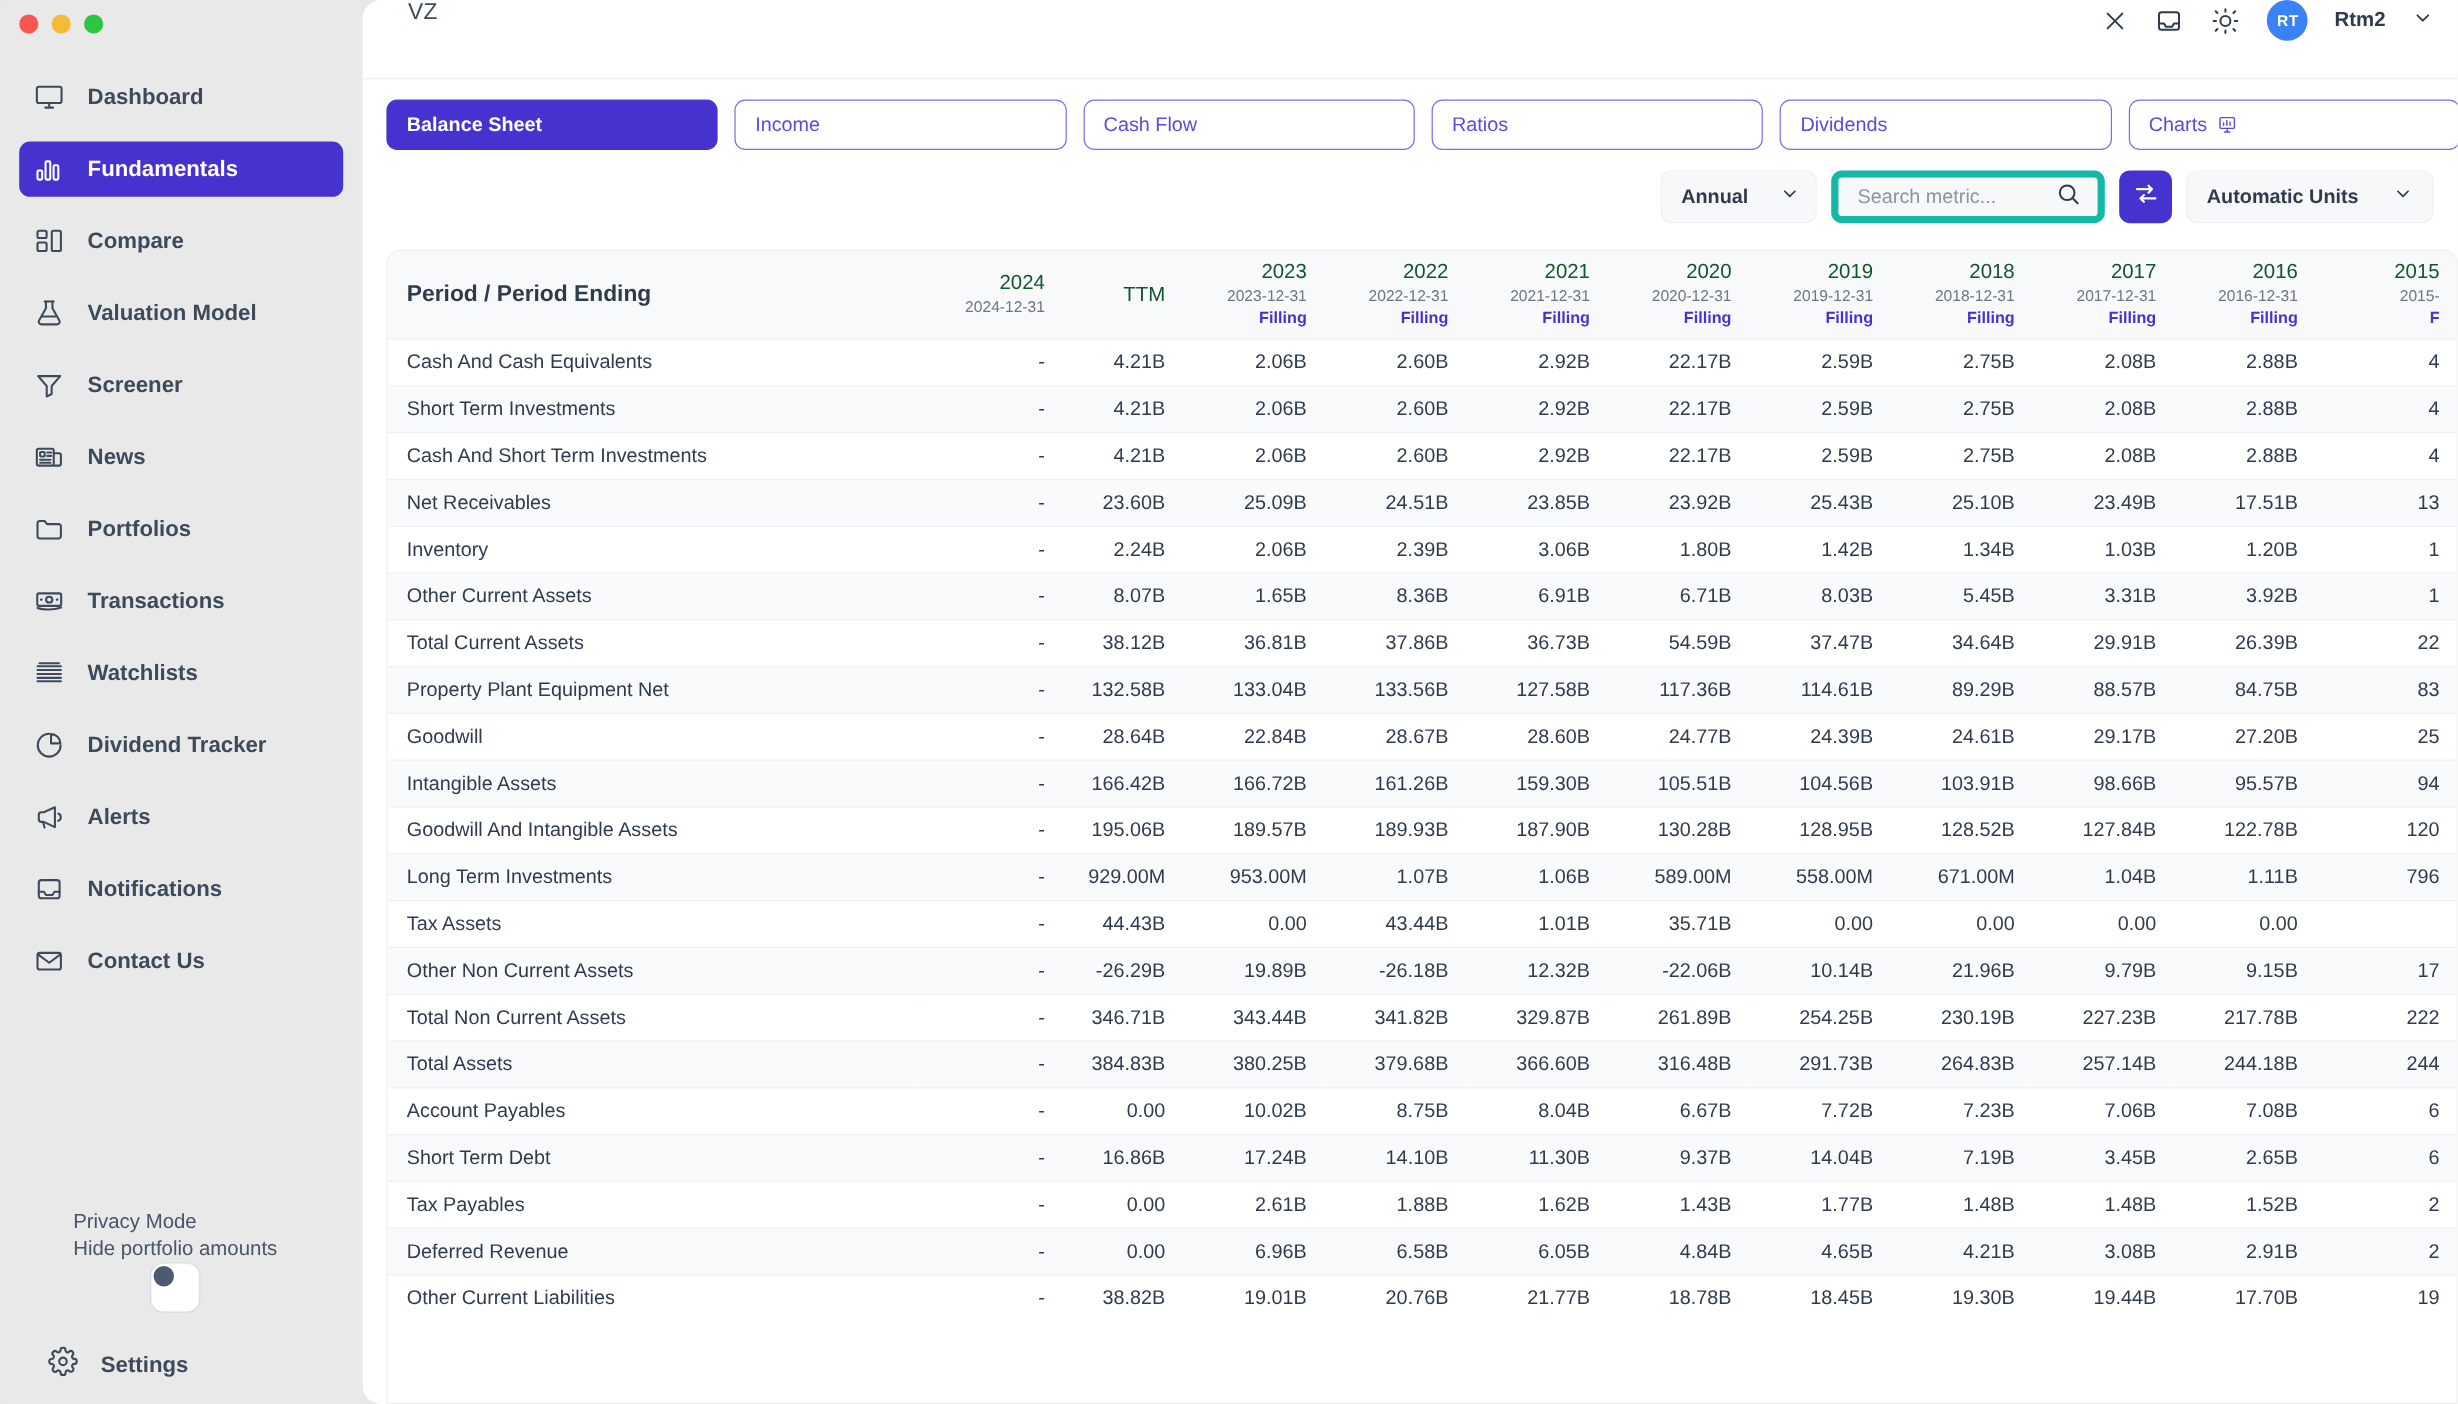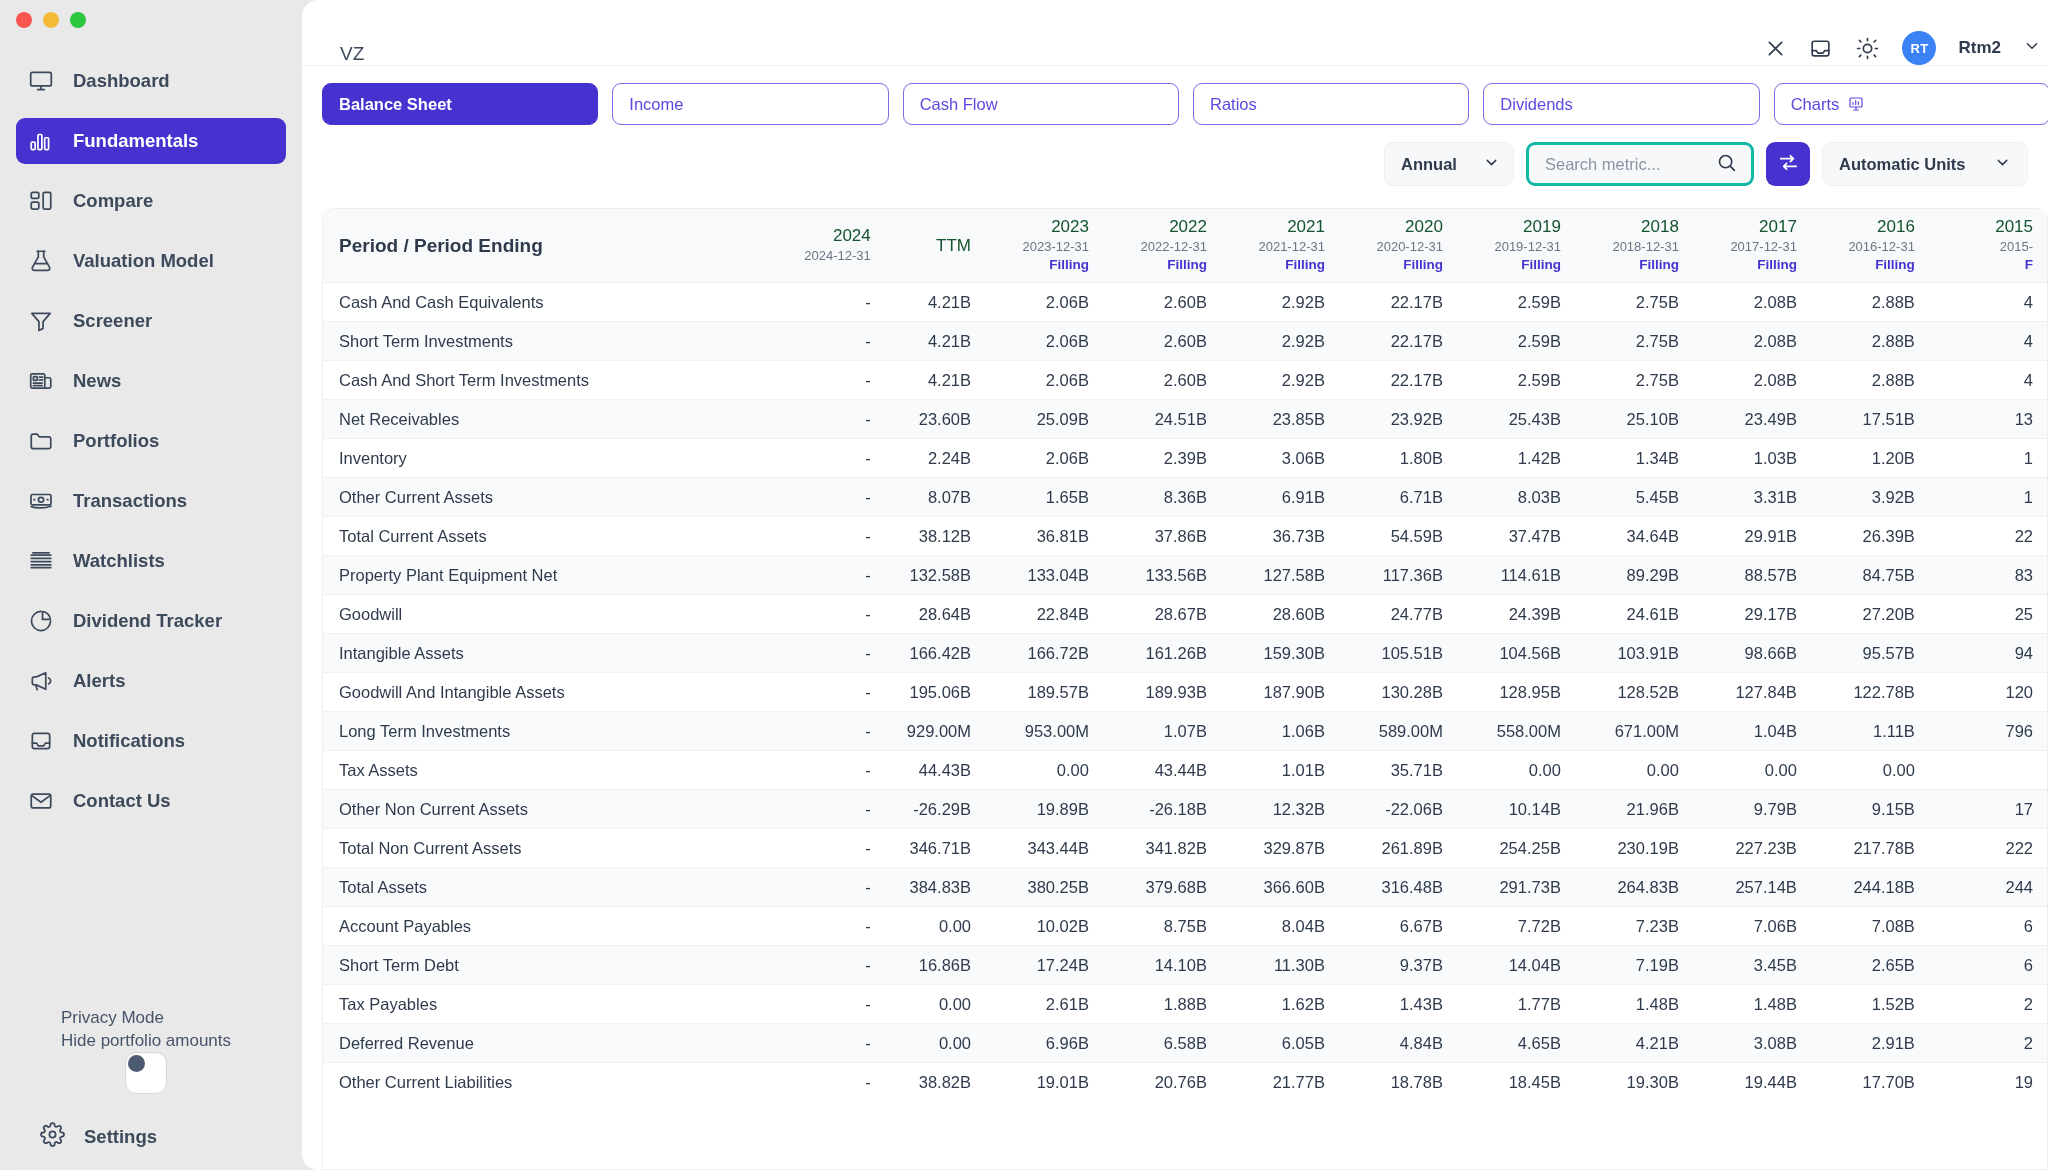--- a/index.html
+++ b/index.html
@@ -89,23 +89,23 @@
     border-bottom-left-radius: 16px;
     display: flex;
     flex-direction: column;
     overflow: hidden;
     min-width: 0;
   }
   .topbar {
     height: 66px;
     flex: 0 0 66px;
     display: flex;
-    align-items: flex-end;
+    align-items: flex-start;
     border-bottom: 1px solid #eceef2;
-    padding: 0 7px 0 38px;
+    padding: 0 20px 0 38px;
   }
   .ticker { font-size: 19px; color: #3d4a5c; font-weight: normal; letter-spacing: .2px; }
   .topbar-right { margin-left: auto; display: flex; align-items: center; gap: 22px; }
   .ticon { color: #2f3b4d; display: flex; align-items: center; justify-content: center; cursor: pointer; }
   .avatar {
     width: 34px; height: 34px; border-radius: 50%;
     background: #3b82f6; color: #fff;
     display: flex; align-items: center; justify-content: center;
     font-size: 13px; font-weight: bold; letter-spacing: .3px;
   }
@@ -150,21 +150,21 @@
     background: #f7f8fa; border: 1px solid #eef0f4;
     display: flex; align-items: center; justify-content: space-between;
     padding: 0 16px; gap: 26px;
     font-size: 16.5px; color: #2f3b4d; font-weight: bold;
     cursor: pointer;
   }
   .sel.period { width: 130px; }
   .sel.units { width: 206px; }
   .searchbox {
     height: 44px; width: 228px; border-radius: 9px;
-    background: #f7f8fa; border: 3px solid #14b8a6;
+    background: #f7f8fa; border: 6px solid #14b8a6;
     display: flex; align-items: center; padding: 0 14px 0 16px;
     gap: 10px;
   }
   .searchbox input {
     border: none; outline: none; background: transparent;
     font-family: "Liberation Sans", sans-serif;
     font-size: 16.5px; color: #2f3b4d; width: 100%;
   }
   .searchbox input::placeholder { color: #8a93a3; }
   .swapbtn {

